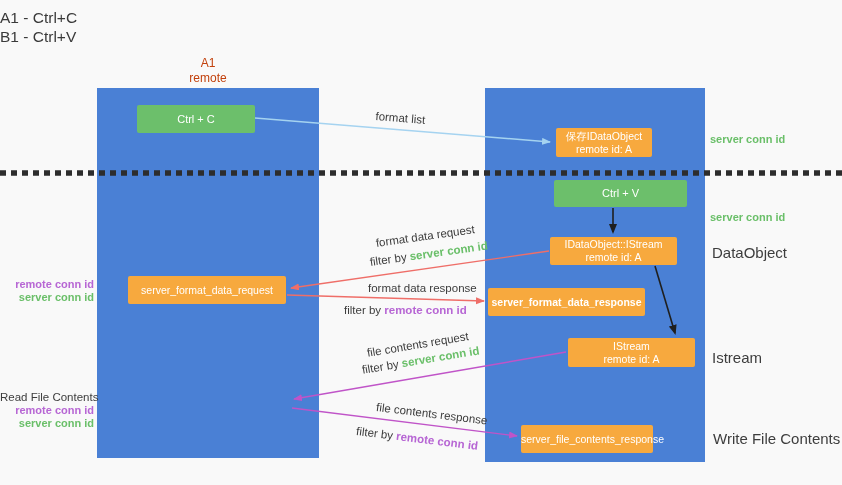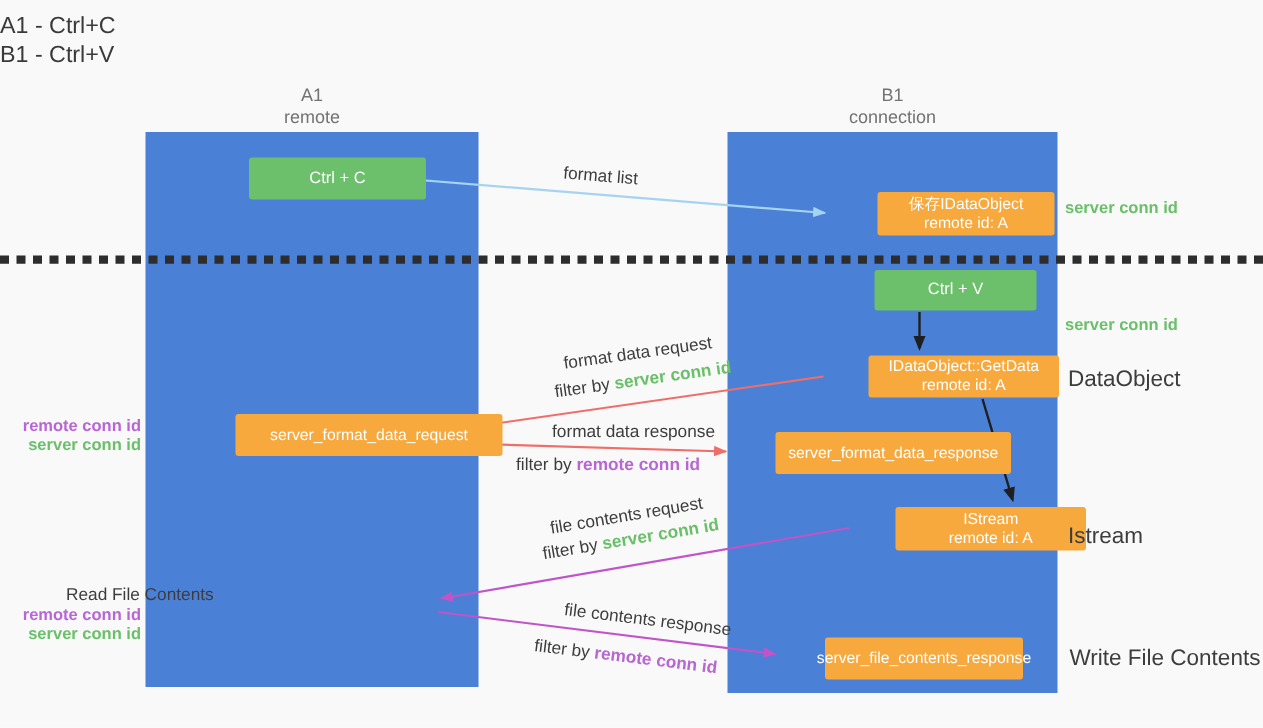--- a/index.html
+++ b/index.html
@@ -6,64 +6,60 @@
   .canvas{
     position:relative; width:842px; height:485px;
     background:#f9f9f9; overflow:hidden;
     font-family:"Liberation Sans", sans-serif;
   }
   .title{
     position:absolute; left:0; top:8px; width:842px;
     text-align:left; font-size:15.5px; line-height:19px; color:#3a3a3a;
   }
   .col-header{
-    position:absolute; text-align:center; font-size:12px; line-height:15px; color:#737373;
+    position:absolute; text-align:center; font-size:12px; line-height:15px; color:#c2410c;
   }
   .lifeline{ position:absolute; background:#4a80d5; }
   .arrows{ position:absolute; left:0; top:0; pointer-events:none; }
   .box{
     position:absolute; color:#ffffff; font-size:10.5px; line-height:13px;
-    display:flex; flex-direction:column; align-items:center; justify-content:center;
-    text-align:center; border-radius:2px; white-space:nowrap;margin-left:29px;
+    display:flex; flex-direction:column; justify-content:center;
+    text-align:center; border-radius:2px; white-space:nowrap;
   }
   .orange{ background:#f7a93e; }
   .greenbox{ background:#6cbf6b; }
   .albl{
     position:absolute; font-size:11.5px; color:#3d3d3d; white-space:nowrap;
     transform-origin:left top;
   }
   .side{
     position:absolute; font-size:11px; white-space:nowrap; color:#3d3d3d;
   }
   .side-dark{ font-size:15px; }
   .bold-green{ color:#6abf69; font-weight:bold; }
   .bold-purple{ color:#b766d4; font-weight:bold; }
   .left-block{
     position:absolute; left:0; width:94px; text-align:right;
     font-size:11px; line-height:13px; white-space:nowrap;
   }
-  .left-block .dark{ color:#3d3d3d; font-size:11.5px;padding-left:44px; }
+  .left-block .dark{ color:#3d3d3d; font-size:11.5px; }
 </style>
 </head>
 <body>
 
 <div class="canvas">
 
   <div class="title">
     <div>A1 - Ctrl+C</div>
     <div>B1 - Ctrl+V</div>
   </div>
 
   <div class="col-header" style="left:97px; top:56px; width:222px;">
     <div>A1</div>
     <div>remote</div>
-  </div>
-  <div class="col-header" style="left:485px; top:56px; width:220px;">
-    <div>B1</div>
-    <div>connection</div>
   </div>
 
   <div class="lifeline" style="left:97px; top:88px; width:222px; height:370px;"></div>
   <div class="lifeline" style="left:485px; top:88px; width:220px; height:374px;"></div>
 
   <svg class="arrows" width="842" height="485">
     <defs>
       <marker id="m-blue" markerUnits="userSpaceOnUse" markerWidth="10" markerHeight="9" refX="8" refY="3.5" orient="auto">
         <path d="M0,0 L9,3.5 L0,7 z" fill="#a5d3f0"></path>
       </marker>
@@ -92,39 +88,39 @@
 
     <line x1="566" y1="352" x2="294" y2="399" stroke="#c054c8" stroke-width="1.4" marker-end="url(#m-mag)"></line>
 
     <line x1="292" y1="408" x2="517" y2="436" stroke="#c054c8" stroke-width="1.4" marker-end="url(#m-mag)"></line>
   </svg>
 
   <div class="box greenbox" style="left:137px; top:105px; width:118px; height:28px; font-size:11px;">
     <div>Ctrl + C</div>
   </div>
 
-  <div class="box orange" style="left:556px; top:128px; width:118px; height:29px;">
+  <div class="box orange" style="left:556px; top:128px; width:96px; height:29px;">
     <div>保存IDataObject</div>
     <div>remote id: A</div>
   </div>
 
-  <div class="box greenbox" style="left:554px; top:180px; width:108px; height:27px; font-size:11px;">
+  <div class="box greenbox" style="left:554px; top:180px; width:133px; height:27px; font-size:11px;">
     <div>Ctrl + V</div>
   </div>
 
   <div class="box orange" style="left:550px; top:237px; width:127px; height:28px;">
-    <div>IDataObject::GetData</div>
+    <div>IDataObject::IStream</div>
     <div>remote id: A</div>
   </div>
 
-  <div class="box orange" style="left:128px; top:276px; width:178px; height:28px;">
+  <div class="box orange" style="left:128px; top:276px; width:158px; height:28px;">
     <div>server_format_data_request</div>
   </div>
 
-  <div class="box orange" style="left:488px; top:288px; width:157px; height:28px;">
+  <div class="box orange" style="left:488px; top:288px; width:157px; height:28px;font-weight:bold;">
     <div>server_format_data_response</div>
   </div>
 
   <div class="box orange" style="left:568px; top:338px; width:127px; height:29px;">
     <div>IStream</div>
     <div>remote id: A</div>
   </div>
 
 
   <div class="box orange" style="left:521px; top:425px; width:132px; height:28px;">

